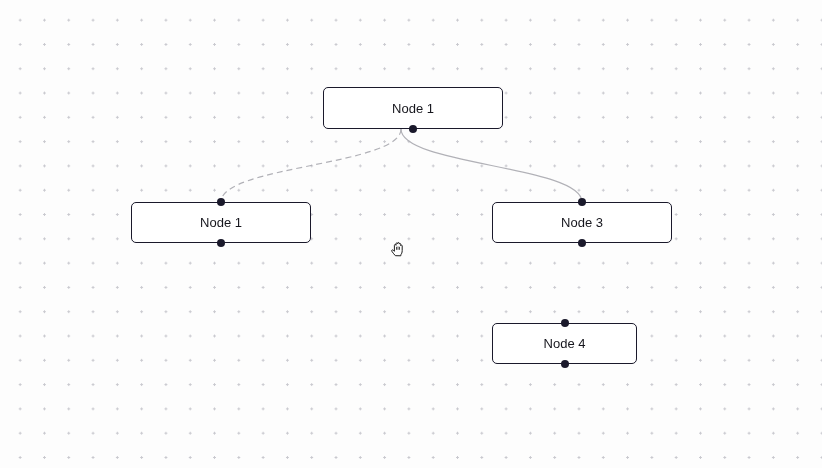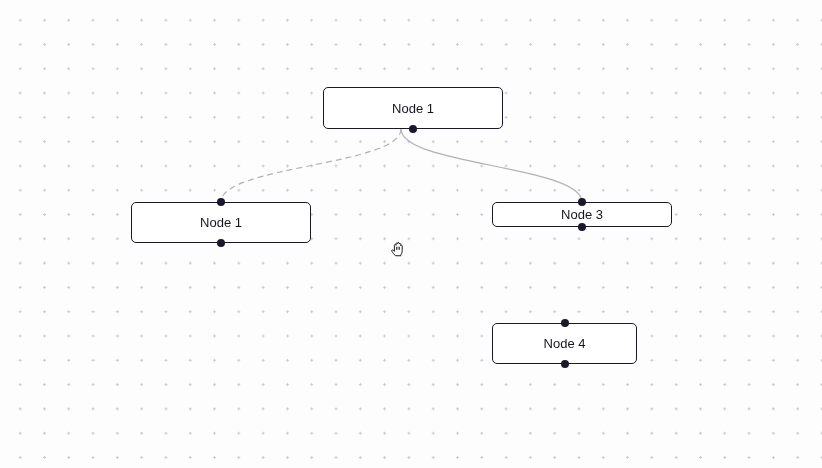--- a/index.html
+++ b/index.html
@@ -74,21 +74,21 @@
   <div id="nodeLayer">
       <div class="flow-node" style="left: 323px; top: 87px; width: 180px; height: 42px;">
     <span class="node-label">Node 1</span>
   <span class="handle bottom"></span>
       </div>
       <div class="flow-node" style="left: 131px; top: 202px; width: 180px; height: 41px;">
     <span class="node-label">Node 1</span>
   <span class="handle top"></span>
         <span class="handle bottom"></span>
       </div>
-      <div class="flow-node" style="left: 492px; top: 202px; width: 180px; height: 25px;">
+      <div class="flow-node" style="left: 492px; top: 202px; width: 180px; height: 41px;">
     <span class="node-label">Node 3</span>
   <span class="handle top"></span>
         <span class="handle bottom"></span>
       </div>
       <div class="flow-node" style="left: 492px; top: 323px; width: 145px; height: 41px;">
     <span class="node-label">Node 4</span>
   <span class="handle top"></span>
         <span class="handle bottom"></span>
       </div>
     </div>

